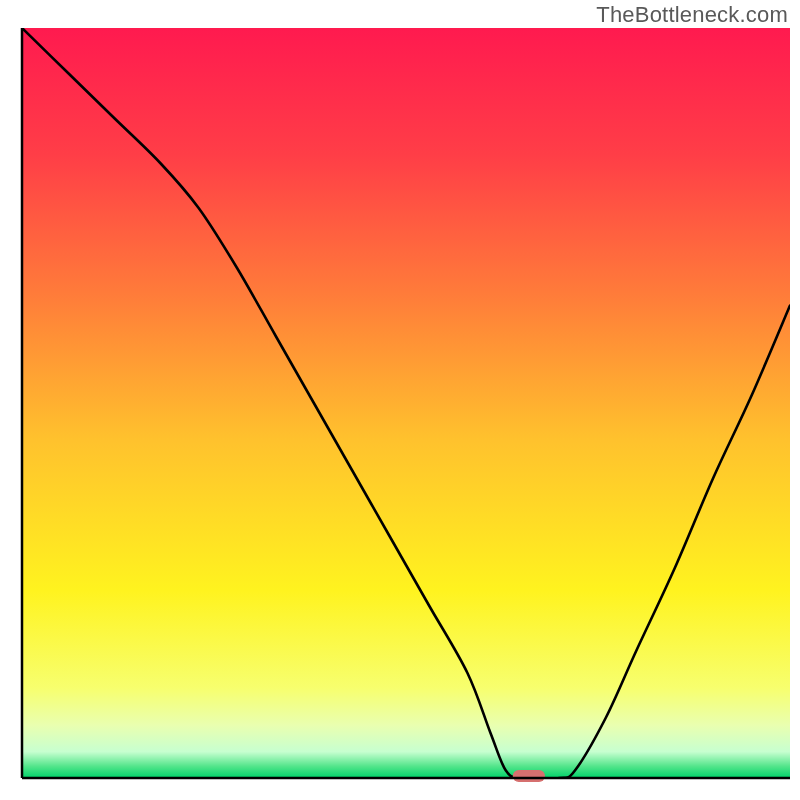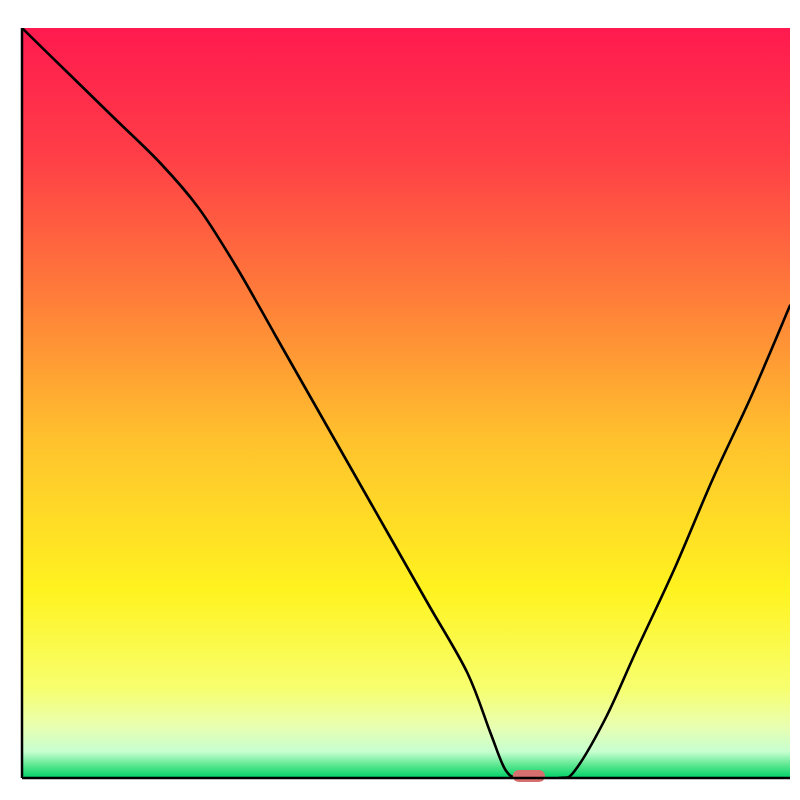--- a/index.html
+++ b/index.html
@@ -29,20 +29,21 @@
     position: absolute;
     top: 0;
     left: 0;
   }
 </style>
 </head>
 <body>
 
 <div class="chart-container">
 
+  <div class="watermark">TheBottleneck.com</div>
 
   <svg class="plot" width="800" height="800" viewBox="0 0 800 800">
     <defs>
       <linearGradient id="bg-grad" x1="0" y1="0" x2="0" y2="1">
       <stop offset="0.00%" stop-color="#ff1a4f"></stop>
           <stop offset="17.00%" stop-color="#ff3e47"></stop>
           <stop offset="35.00%" stop-color="#ff7a3a"></stop>
           <stop offset="55.00%" stop-color="#ffc22d"></stop>
           <stop offset="75.00%" stop-color="#fff31f"></stop>
           <stop offset="88.00%" stop-color="#f7ff6e"></stop>

